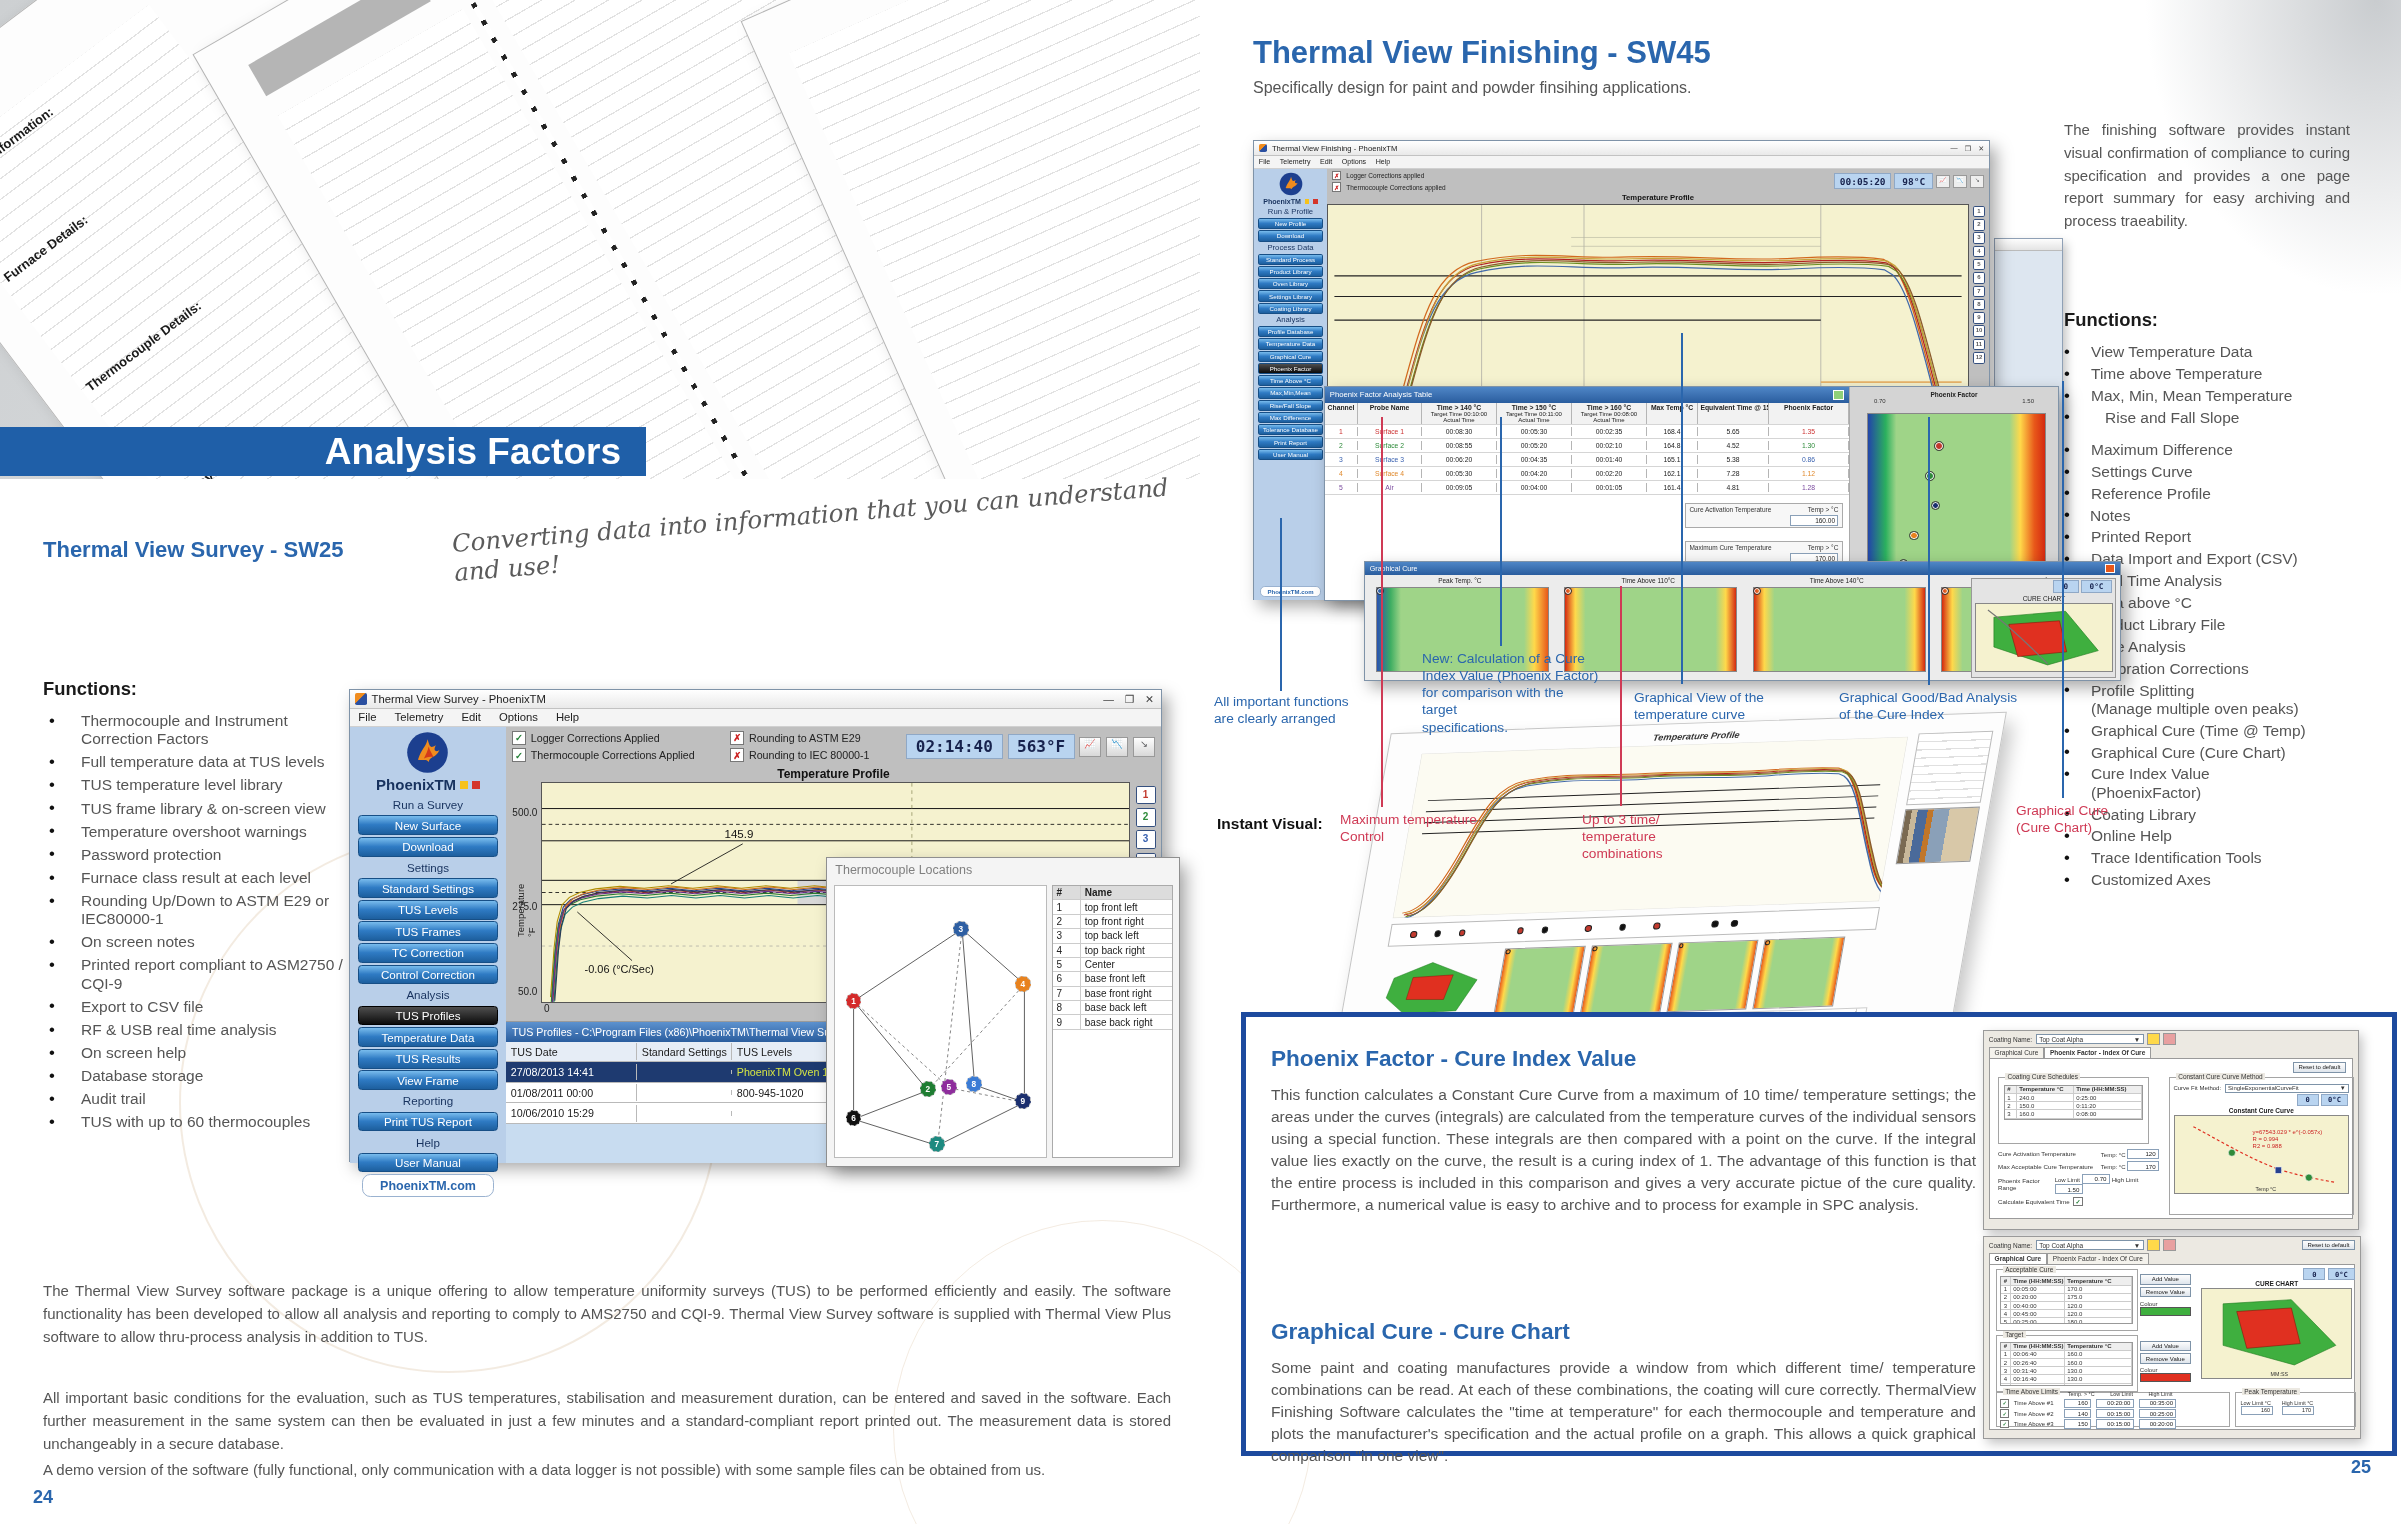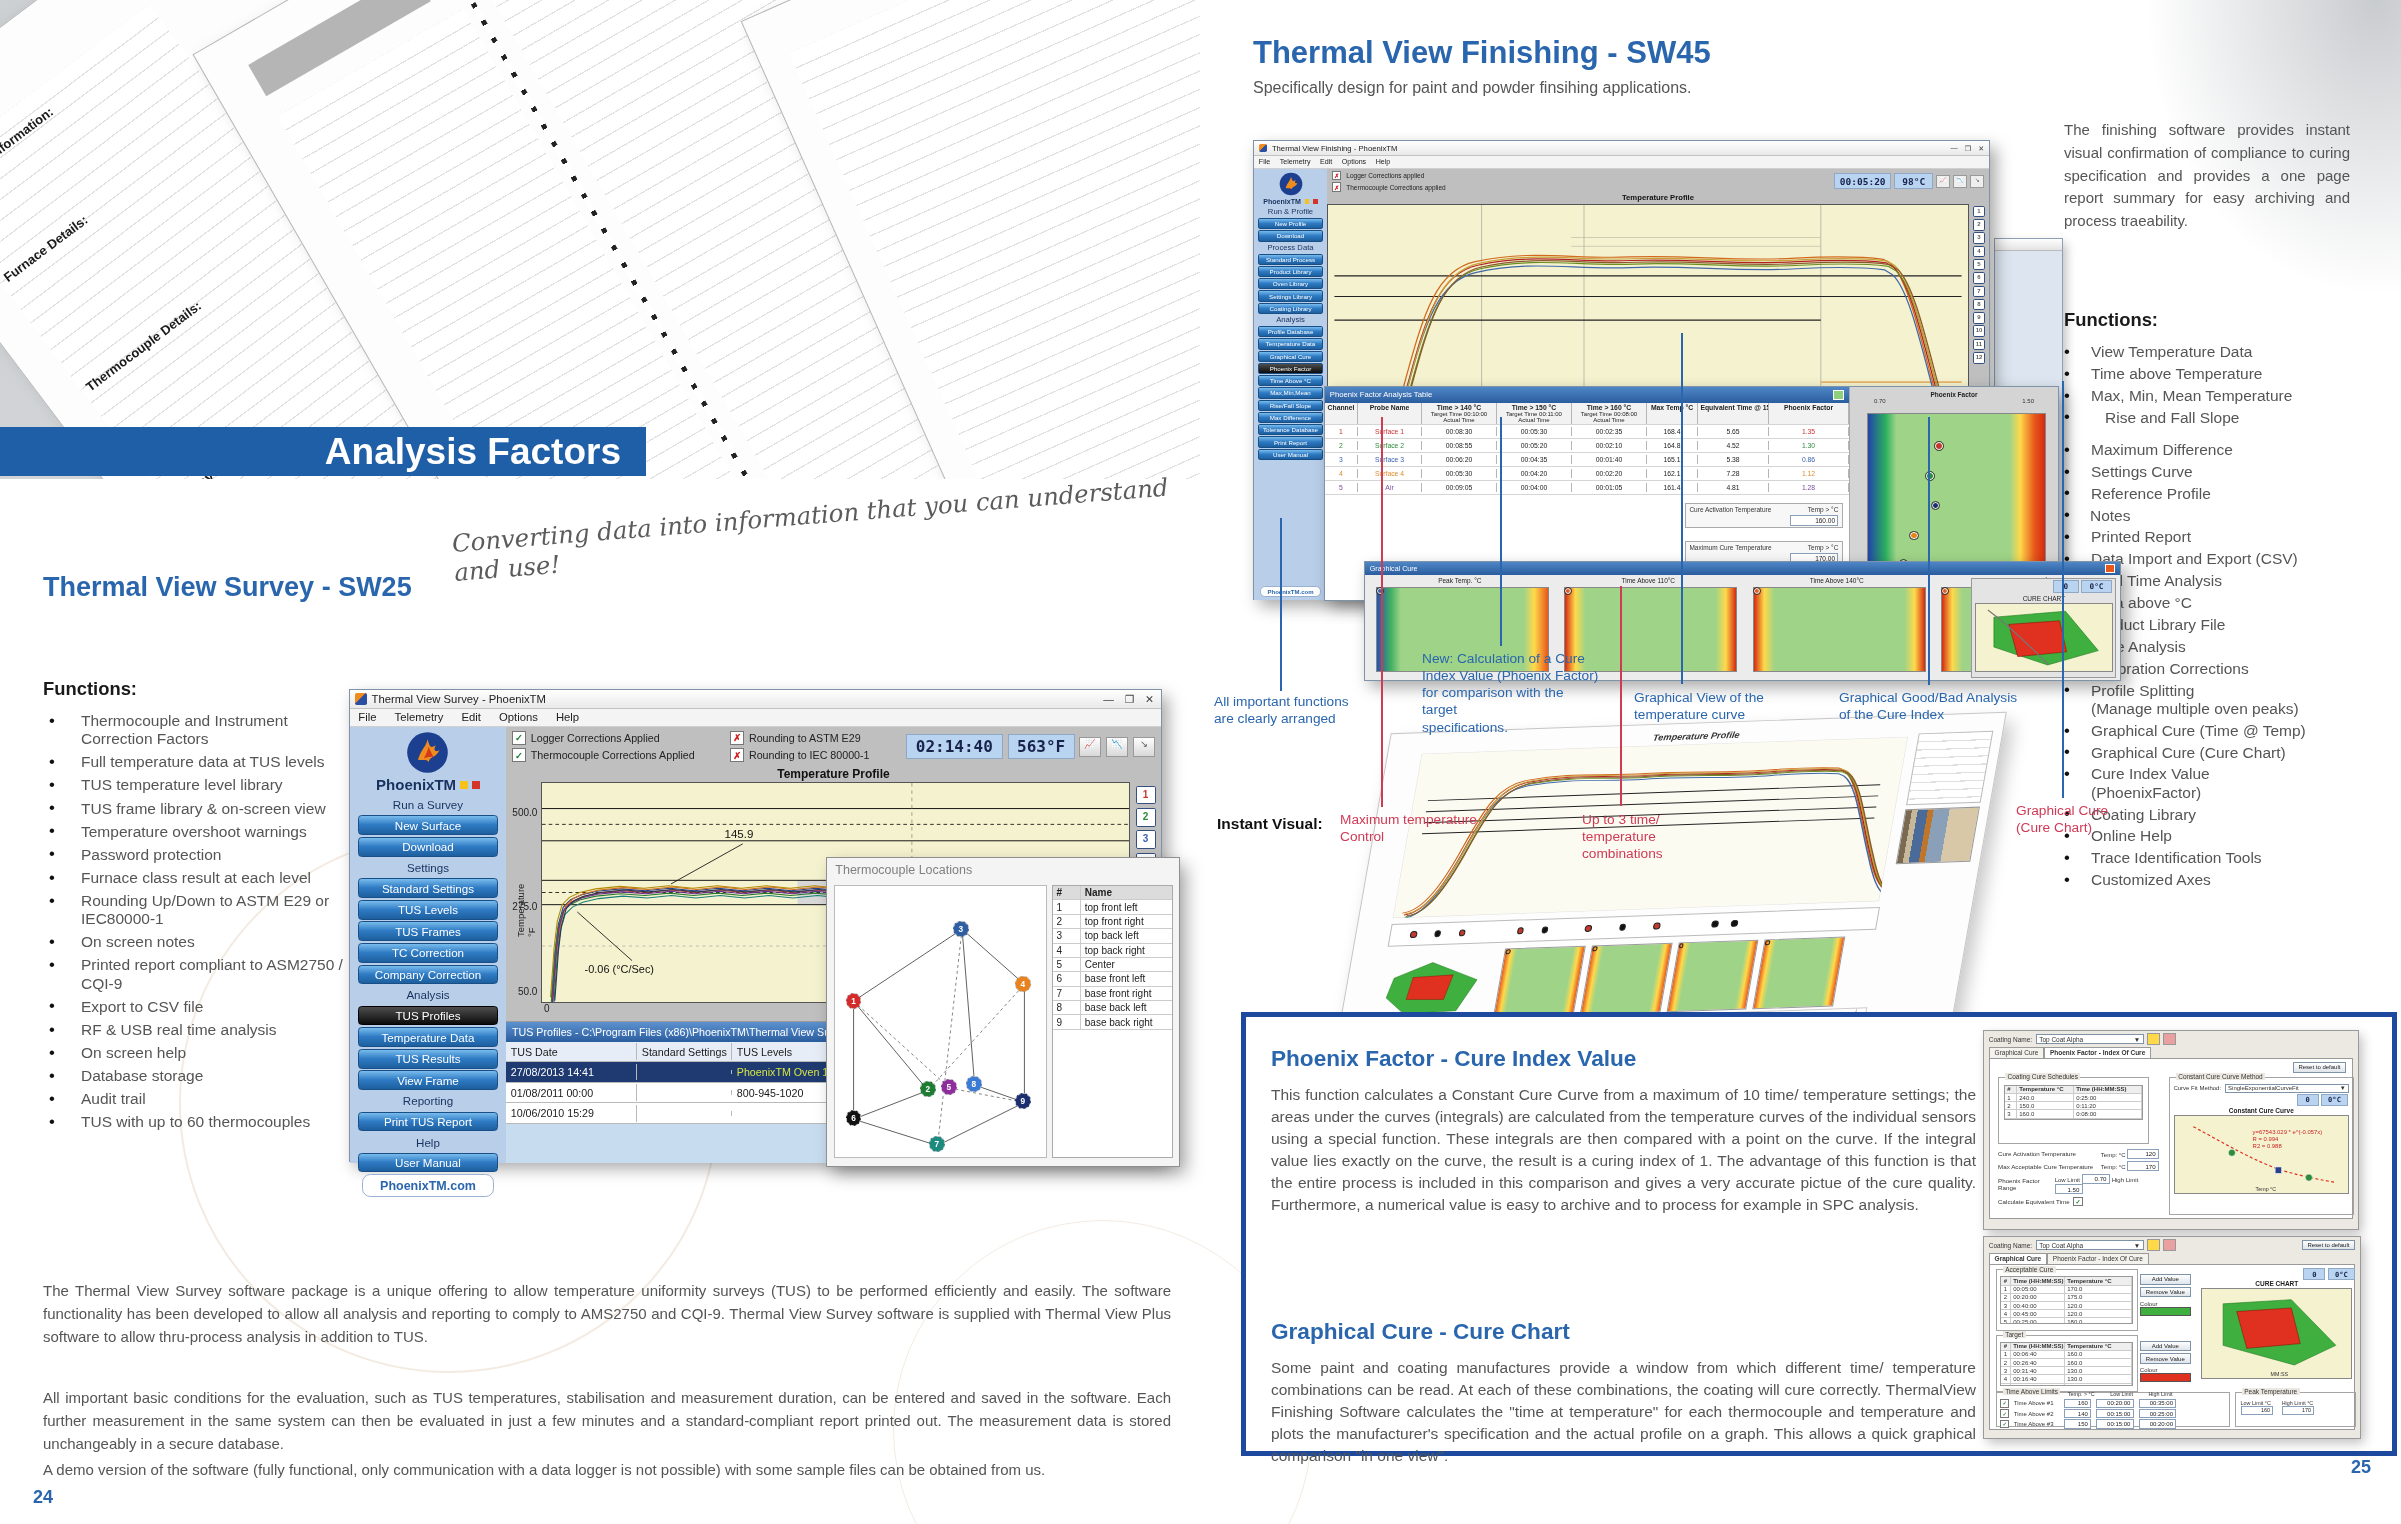--- a/index.html
+++ b/index.html
@@ -138,21 +138,21 @@
 
     </div>
     <div class="paper" style="left:863px;top:-119px;width:536px;height:714px;transform:rotate(-24deg);">
       <div class="rows" style="left:30px;top:48px;width:452px;height:607px;"></div>
     </div>
   </div>
 
   <div class="r banner">Analysis Factors</div>
   <div class="r tagline">Converting data into information that you can understand and use!</div>
 
-  <div class="r h-blue" style="left:43px;top:572px;font-size:27px;">Thermal View Survey - SW25</div>
+  <div class="r h-blue" style="left:43px;top:537px;font-size:22px;">Thermal View Survey - SW25</div>
 
   <div class="r fn-title" style="left:43px;top:678px;">Functions:</div>
   <ul class="r fn-list" style="left:43px;top:712px;width:315px;">
 
   <li>Thermocouple and Instrument Correction Factors</li>
       <li>Full temperature data at TUS levels</li>
       <li>TUS temperature level library</li>
       <li>TUS frame library &amp; on-screen view</li>
       <li>Temperature overshoot warnings</li>
       <li>Password protection</li>
@@ -203,21 +203,21 @@
         <div style="margin-top:2.4px;">
 
         <div style="font-size:11.6px;padding:2.4px 0;" class="sb-h">Run a Survey</div>
             <div style="font-size:11.6px;padding:2.4px 0;" class="sb-b">New Surface</div>
             <div style="font-size:11.6px;padding:2.4px 0;" class="sb-b">Download</div>
             <div style="font-size:11.6px;padding:2.4px 0;" class="sb-h">Settings</div>
             <div style="font-size:11.6px;padding:2.4px 0;" class="sb-b">Standard Settings</div>
             <div style="font-size:11.6px;padding:2.4px 0;" class="sb-b">TUS Levels</div>
             <div style="font-size:11.6px;padding:2.4px 0;" class="sb-b">TUS Frames</div>
             <div style="font-size:11.6px;padding:2.4px 0;" class="sb-b">TC Correction</div>
-            <div style="font-size:11.6px;padding:2.4px 0;" class="sb-b">Company Correction</div>
+            <div style="font-size:11.6px;padding:2.4px 0;" class="sb-b">Control Correction</div>
             <div style="font-size:11.6px;padding:2.4px 0;" class="sb-h">Analysis</div>
             <div style="font-size:11.6px;padding:2.4px 0;" class="sb-b sel">TUS Profiles</div>
             <div style="font-size:11.6px;padding:2.4px 0;" class="sb-b">Temperature Data</div>
             <div style="font-size:11.6px;padding:2.4px 0;" class="sb-b">TUS Results</div>
             <div style="font-size:11.6px;padding:2.4px 0;" class="sb-b">View Frame</div>
             <div style="font-size:11.6px;padding:2.4px 0;" class="sb-h">Reporting</div>
             <div style="font-size:11.6px;padding:2.4px 0;" class="sb-b">Print TUS Report</div>
             <div style="font-size:11.6px;padding:2.4px 0;" class="sb-h">Help</div>
             <div style="font-size:11.6px;padding:2.4px 0;" class="sb-b">User Manual</div>
           </div>

